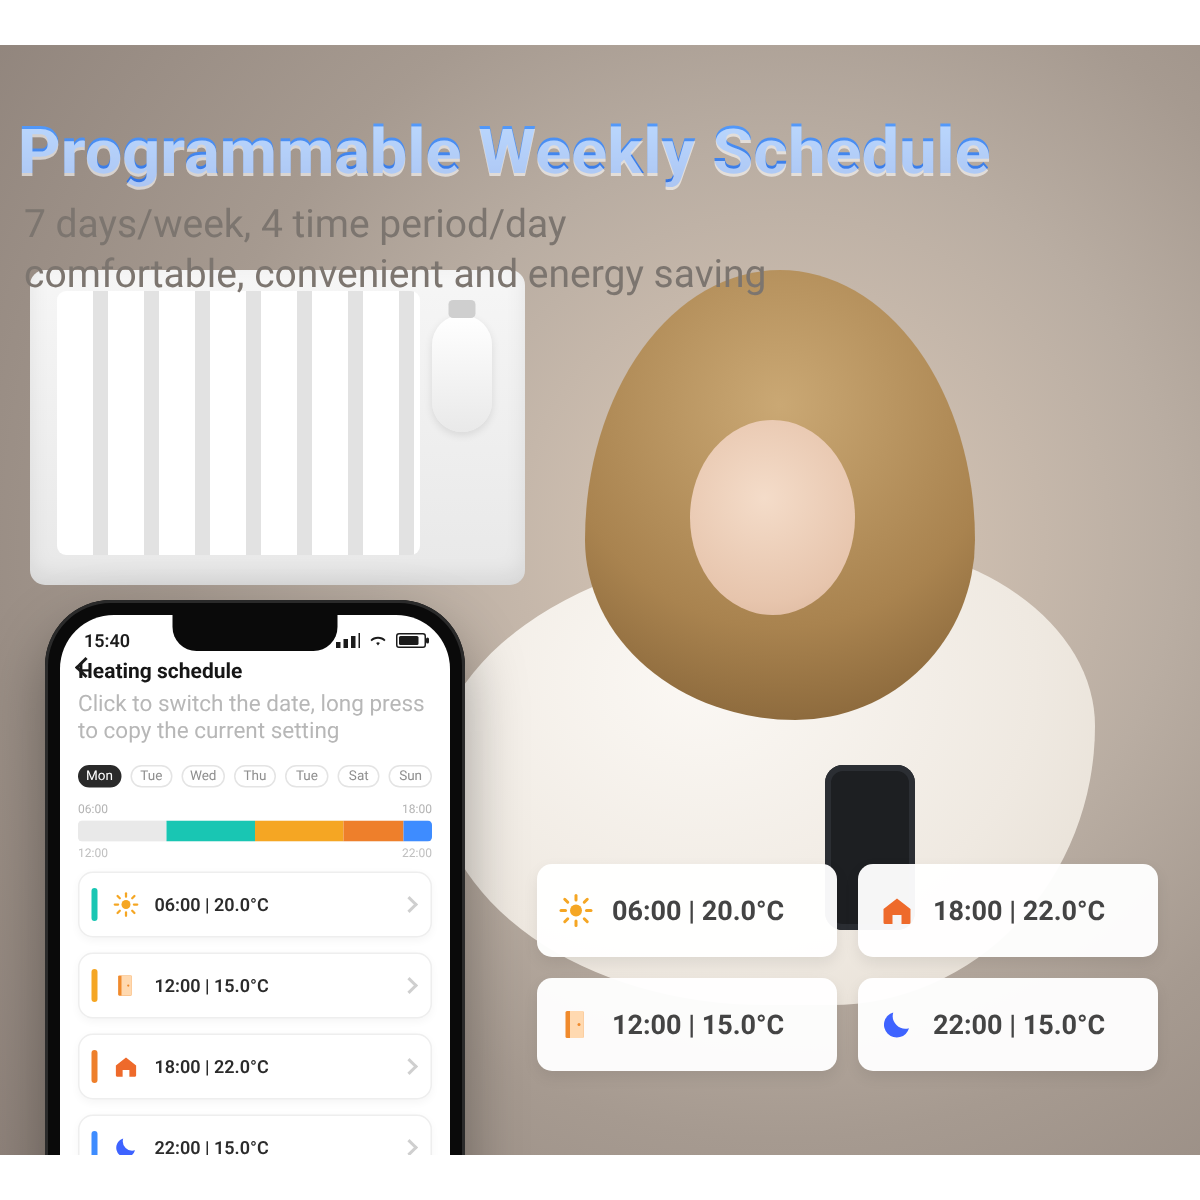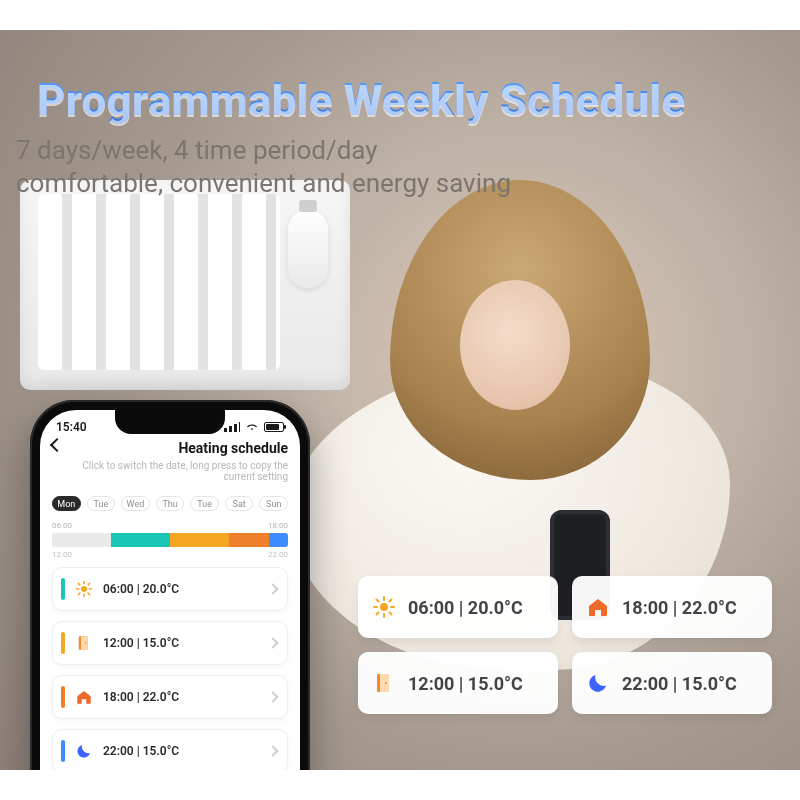--- a/index.html
+++ b/index.html
@@ -62,21 +62,21 @@
     background: radial-gradient(circle at 45% 40%, #f4dcc9 0%, #e7c5ad 70%, #d9b49a 100%);
     border-radius:50%;
   }
   .person .phone {
     position:absolute; right:150px; top:350px; width:60px; height:110px;
     background:#1d1f22; border-radius:12px;
     box-shadow: inset 0 0 0 4px #2b2e33;
   }
 
   .overlay-title {
-    position: absolute; top: 44px; left: 37px;
+    position: absolute; top: 44px; left: 12px;
     font-size: 44px; font-weight: 800;
     background: linear-gradient(#5aa2ff,#2f6fe0);
     -webkit-background-clip: text; background-clip: text; color: transparent;
     text-shadow: 0 2px 0 rgba(255,255,255,.6);
     letter-spacing: .2px;
   }
   .overlay-sub {
     position: absolute; top: 104px; left: 16px;
     color: #7c756f; font-size: 26px; line-height: 1.28;
     white-space: pre-line;
@@ -112,29 +112,29 @@
      linear-gradient(#1b1b1b,#1b1b1b) 5px 100%/3px 6px no-repeat,
      linear-gradient(#1b1b1b,#1b1b1b) 10px 100%/3px 8px no-repeat,
      linear-gradient(#1b1b1b,#1b1b1b) 15px 100%/3px 10px no-repeat; }
   .sb-batt {
     width:20px; height:10px; border:1px solid #1b1b1b; border-radius:2px; position:relative;
   }
   .sb-batt::after{content:"";position:absolute;right:-3px;top:2px;width:2px;height:4px;background:#1b1b1b;border-radius:1px;}
   .sb-batt .fill{position:absolute;left:1px;top:1px;bottom:1px;width:70%;background:#1b1b1b;border-radius:1px;}
 
   .app-header {
-    position: relative; text-align:right; padding: 2px 12px 6px;
+    position: relative; text-align:left; padding: 2px 12px 6px;
   }
   .back-caret {
     position:absolute; left:12px; top:2px; width:10px; height:10px;
     border-left:2px solid #1b1b1b; border-bottom:2px solid #1b1b1b;
     transform: rotate(45deg);
   }
   .app-title { font-size: 14px; font-weight: 700; color:#161616; }
-  .app-hint { font-size: 10px; color:#b7b7b7; margin-top:4px; }
+  .app-hint { font-size: 15px; color:#b7b7b7; margin-top:4px; }
 
   .day-row { display:flex; gap:6px; padding: 8px 12px 6px; }
   .day {
     flex:1 1 0; height:15px; border:1px solid #e4e4e4; border-radius:13px;
     font-size:9px; color:#8f8f8f; display:flex; align-items:center; justify-content:center;
     background:#fff;
   }
   .day.selected { background:#2a2a2a; color:#fff; border-color:#2a2a2a; }
 
   .timeline-wrap { padding: 4px 12px 4px; }

